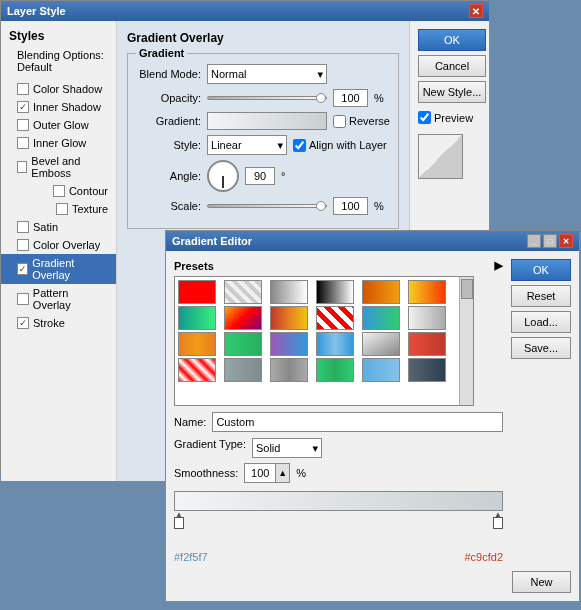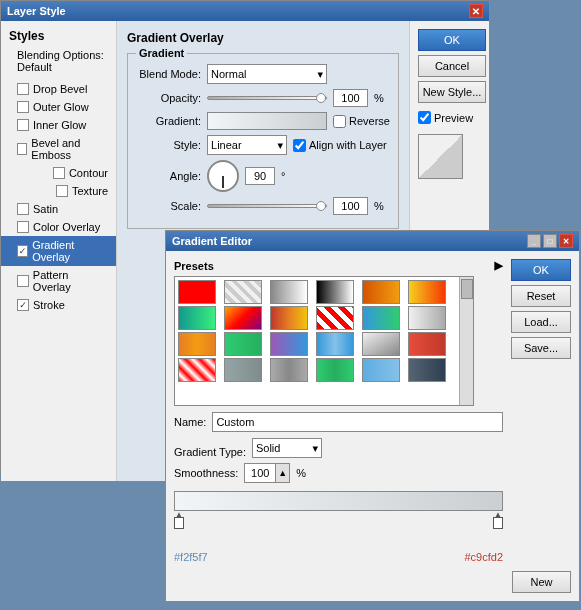--- a/index.html
+++ b/index.html
@@ -348,21 +348,21 @@
       flex: 1;
       height: 20px;
       border: 1px solid #888;
       font-size: 11px;
       padding: 1px 3px;
       background: white;
     }
 
     .ge-type-row {
       display: flex;
-      align-items: flex-end;
+      align-items: flex-start;
       margin-bottom: 5px;
       gap: 6px;
     }
 
     .ge-smooth-row {
       display: flex;
       align-items: center;
       gap: 6px;
       margin-bottom: 8px;
     }
@@ -430,21 +430,25 @@
     <div class="sidebar">
       <div class="sidebar-title">Styles</div>
       <div class="sidebar-item">
         <span>Blending Options: Default</span>
       </div>
 
       <div style="height:4px;"></div>
 
       <div class="sidebar-item">
         <div class="checkbox"></div>
-        <span>Drop Bevel</span>
+        <span>Color Shadow</span>
+      </div>
+      <div class="sidebar-item">
+        <div class="checkbox checked"></div>
+        <span>Inner Shadow</span>
       </div>
       <div class="sidebar-item">
         <div class="checkbox"></div>
         <span>Outer Glow</span>
       </div>
       <div class="sidebar-item">
         <div class="checkbox"></div>
         <span>Inner Glow</span>
       </div>
       <div class="sidebar-item">

